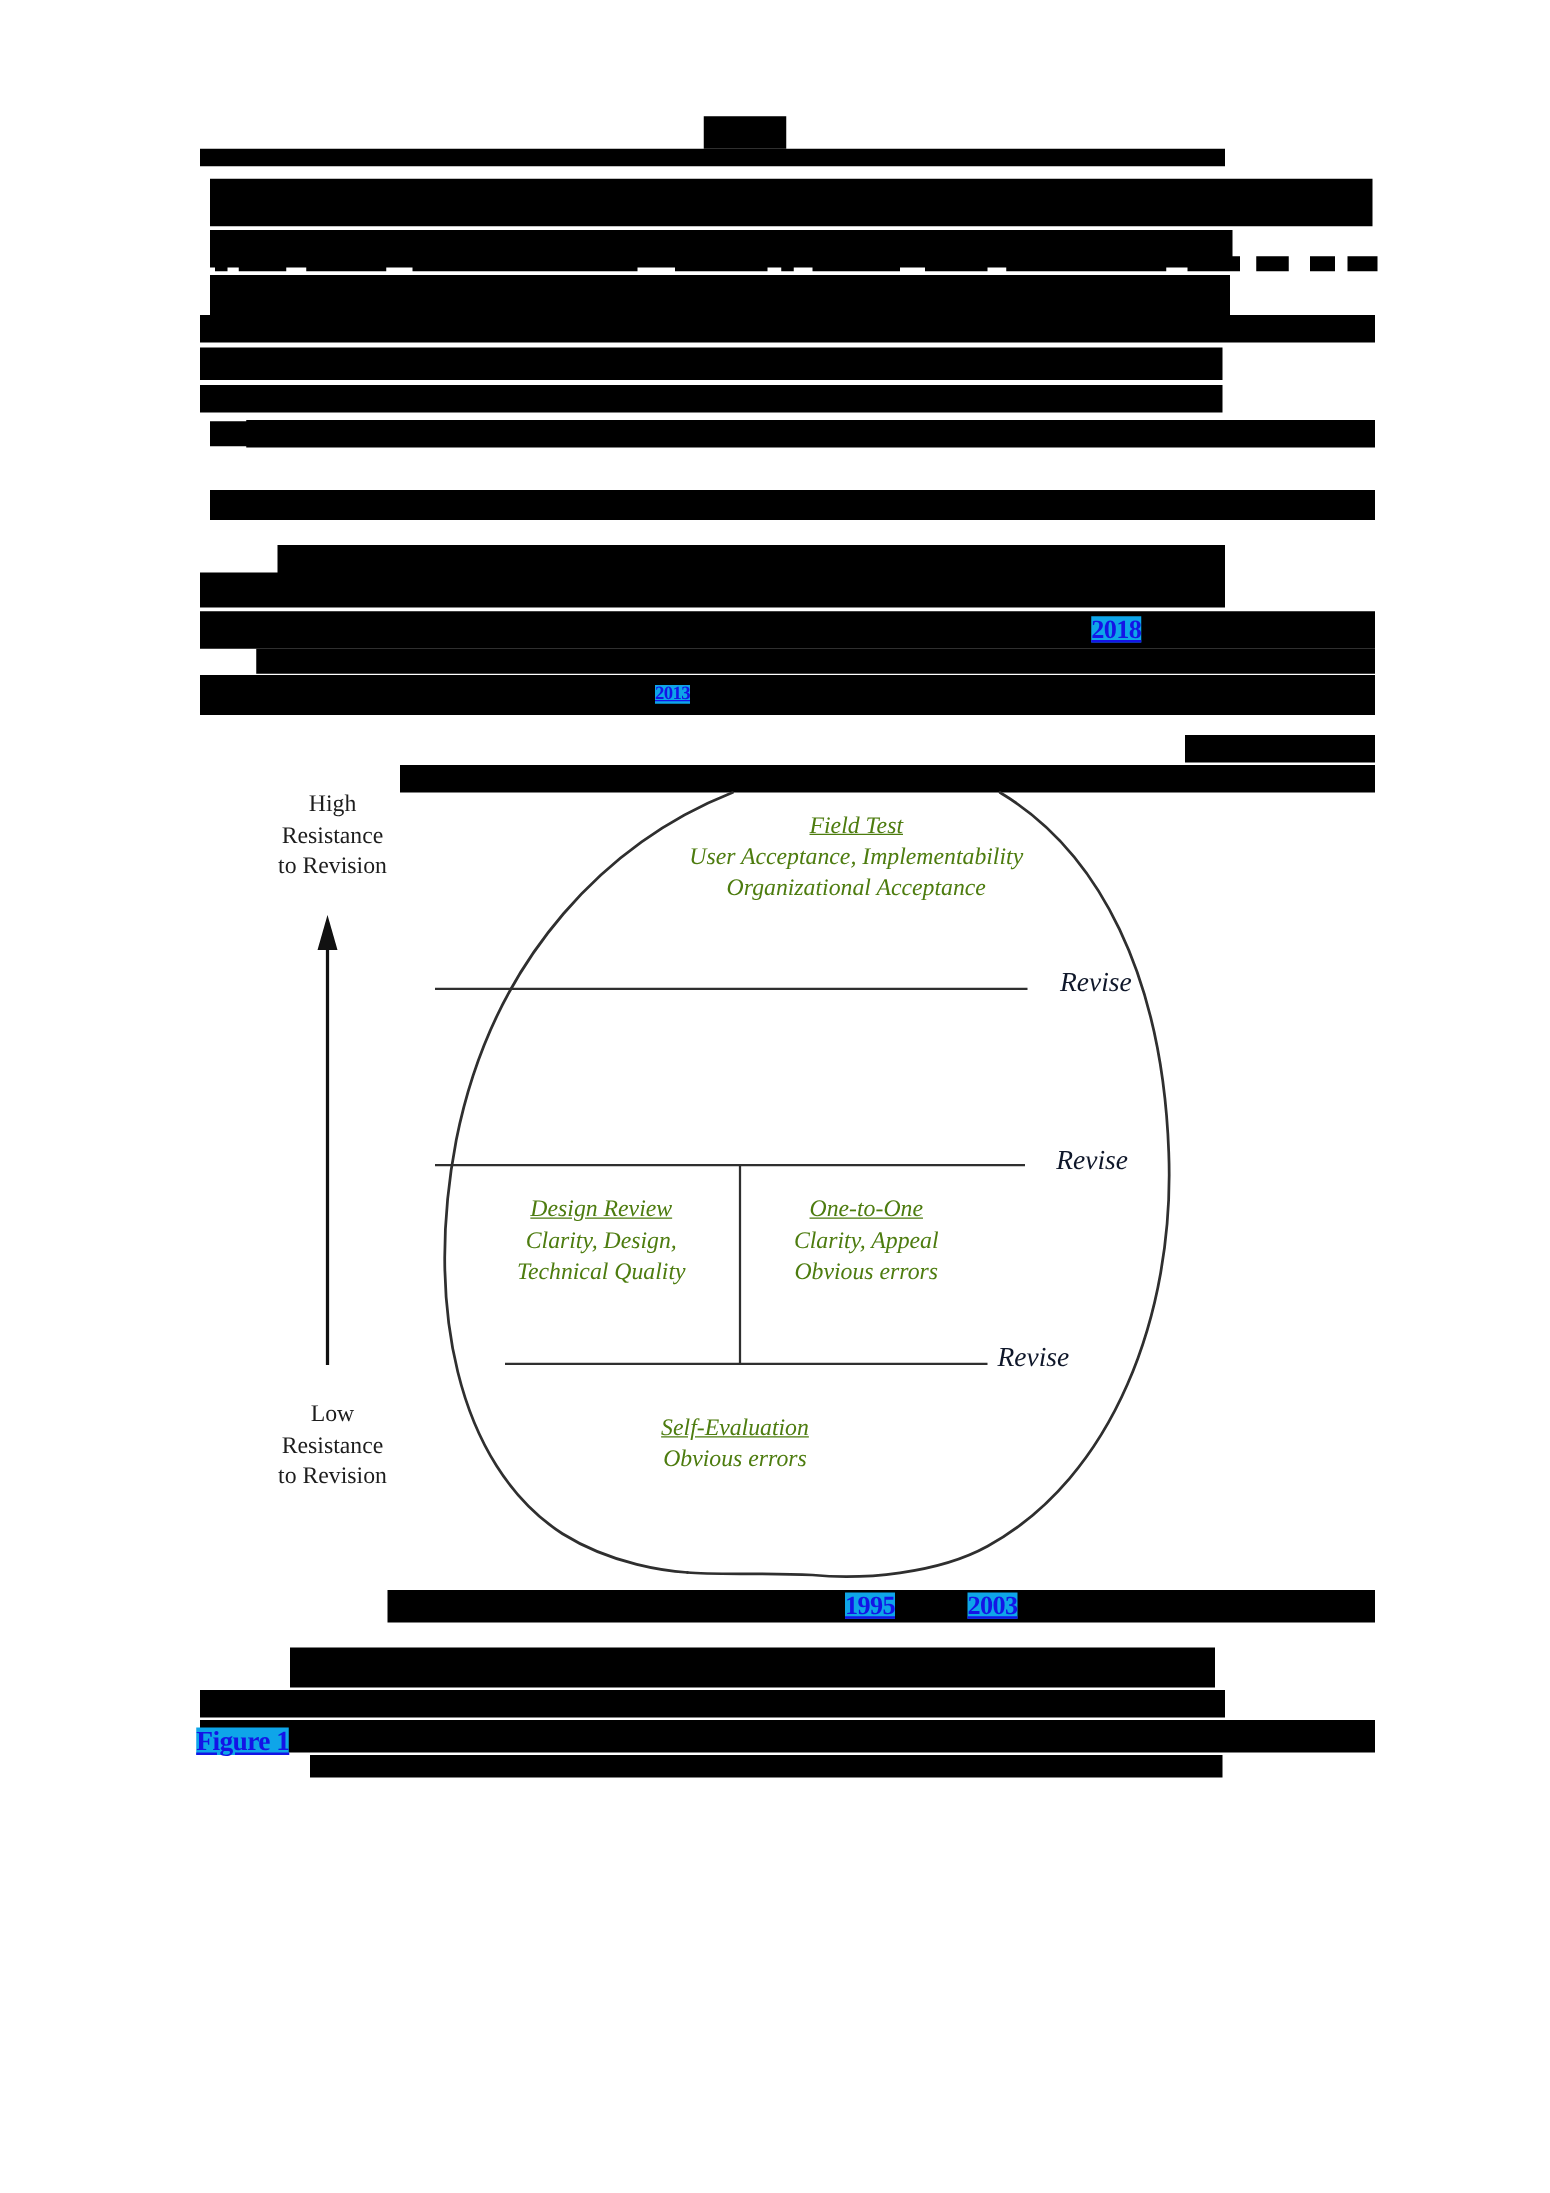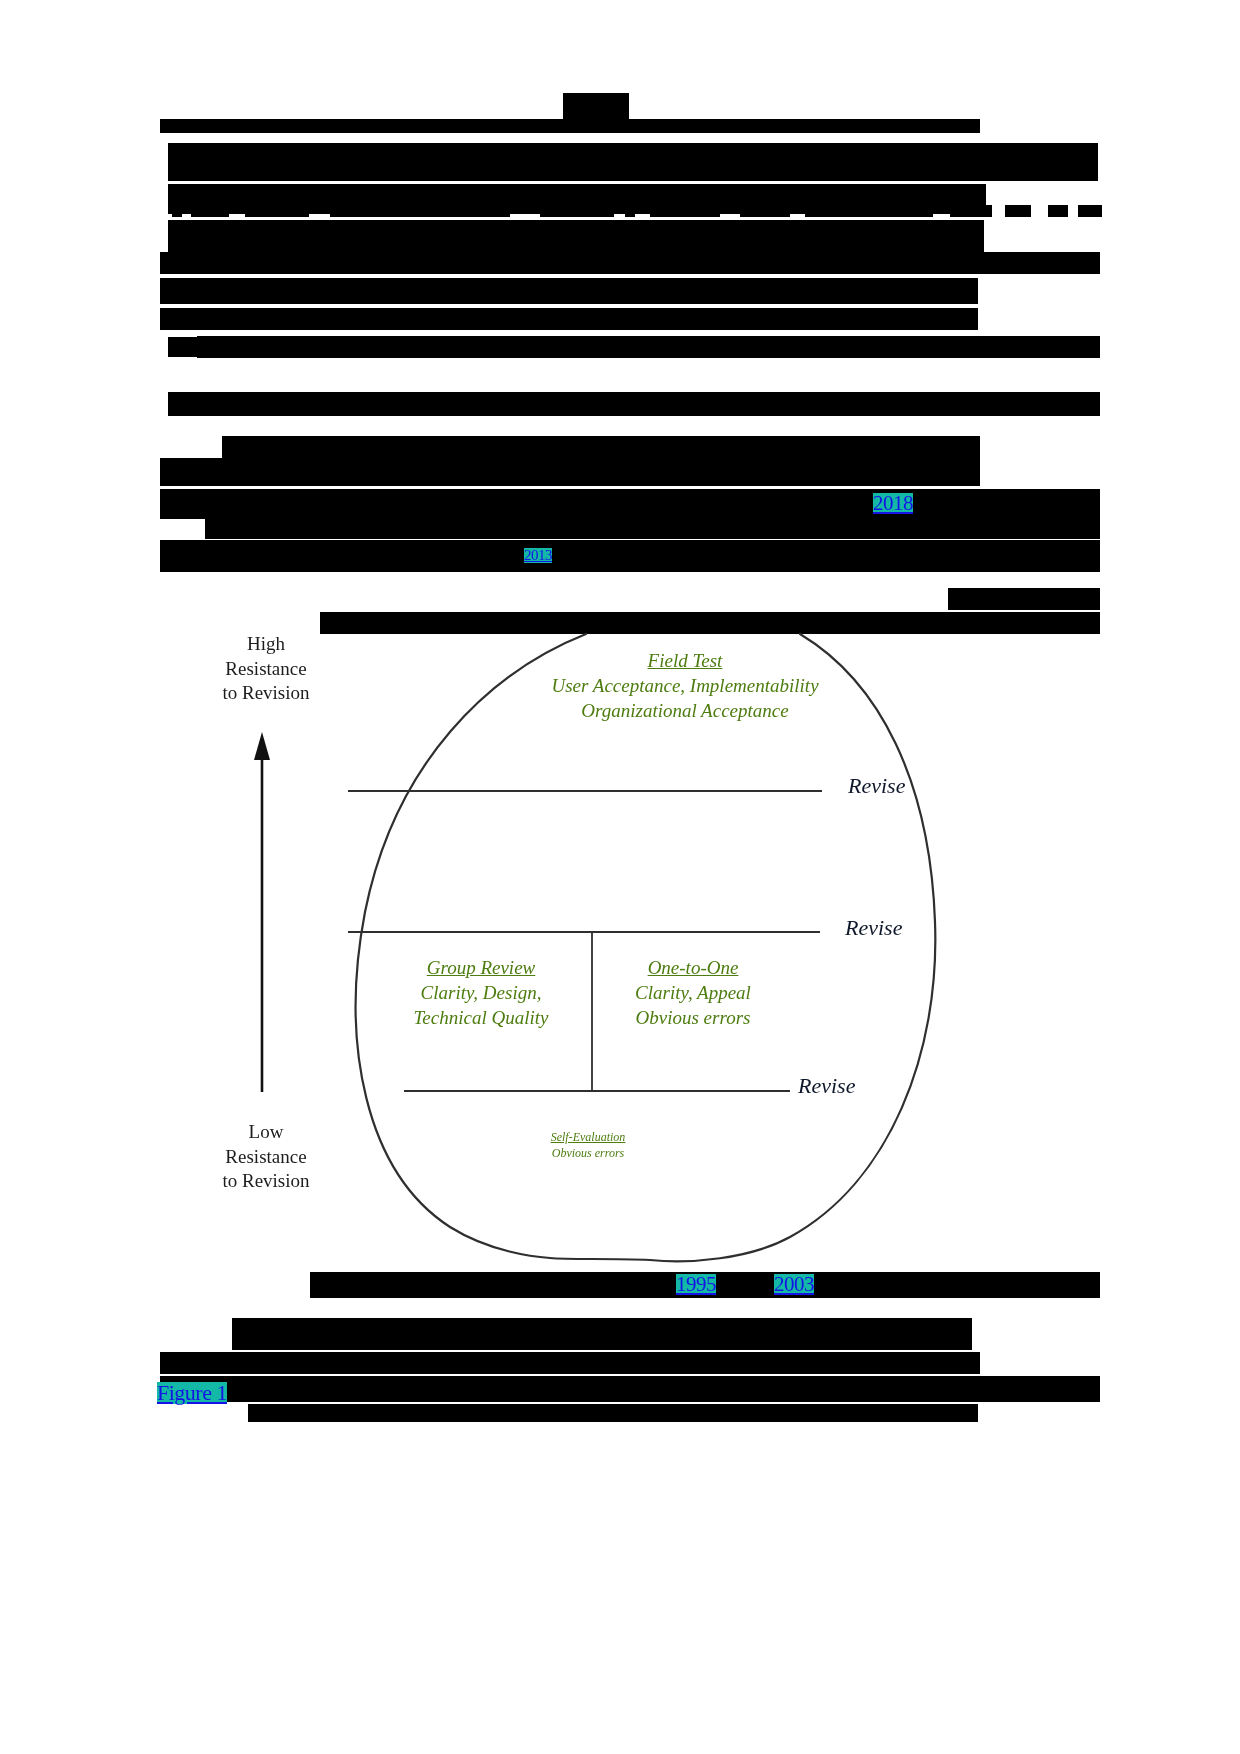--- a/index.html
+++ b/index.html
@@ -28,26 +28,26 @@
   .redact {
     position: absolute;
     background: #000000;
   }
 
   
   .cite {
     position: absolute;
     color: #1414e6;
     font-family: "Liberation Serif", "DejaVu Serif", serif;
-    font-weight: normal;
+    font-weight: bold;
     text-decoration: underline;
     letter-spacing: -0.5px;
     line-height: 1;
     white-space: nowrap;
-    background: #14b8a6;
+    background: #0ea5e9;
     text-align: right;
   }
 
   
   #diagram {
     position: absolute;
     left: 190px;
     top: 612px;
     width: 760px;
     height: 660px;
@@ -189,30 +189,30 @@
     <div class="revise-label" style="left:608px; top:461px;">Revise</div>
 
     <div class="dgm-label" style="left:195px; top:36px; width:600px; font-size:19px;">
       <span class="hdr">Field Test</span>
       <span>User Acceptance, Implementability</span><br>
       <span>Organizational Acceptance</span>
     </div>
 
 
     <div class="dgm-label" style="left:191px; top:343px; width:200px; font-size:19px;">
-      <span class="hdr">Group Review</span>
+      <span class="hdr">Design Review</span>
       <span>Clarity, Design,</span><br>
       <span>Technical Quality</span>
     </div>
 
     <div class="dgm-label" style="left:403px; top:343px; width:200px; font-size:19px;">
       <span class="hdr">One-to-One</span>
       <span>Clarity, Appeal</span><br>
       <span>Obvious errors</span>
     </div>
 
-    <div class="dgm-label" style="left:298px; top:518px; width:200px; font-size:12px;text-align:center;">
+    <div class="dgm-label" style="left:298px; top:518px; width:200px; font-size:19px;text-align:center;">
       <span class="hdr">Self-Evaluation</span>
       <span>Obvious errors</span>
     </div>
 
   </div>
 </div>
 
 </body></html>

